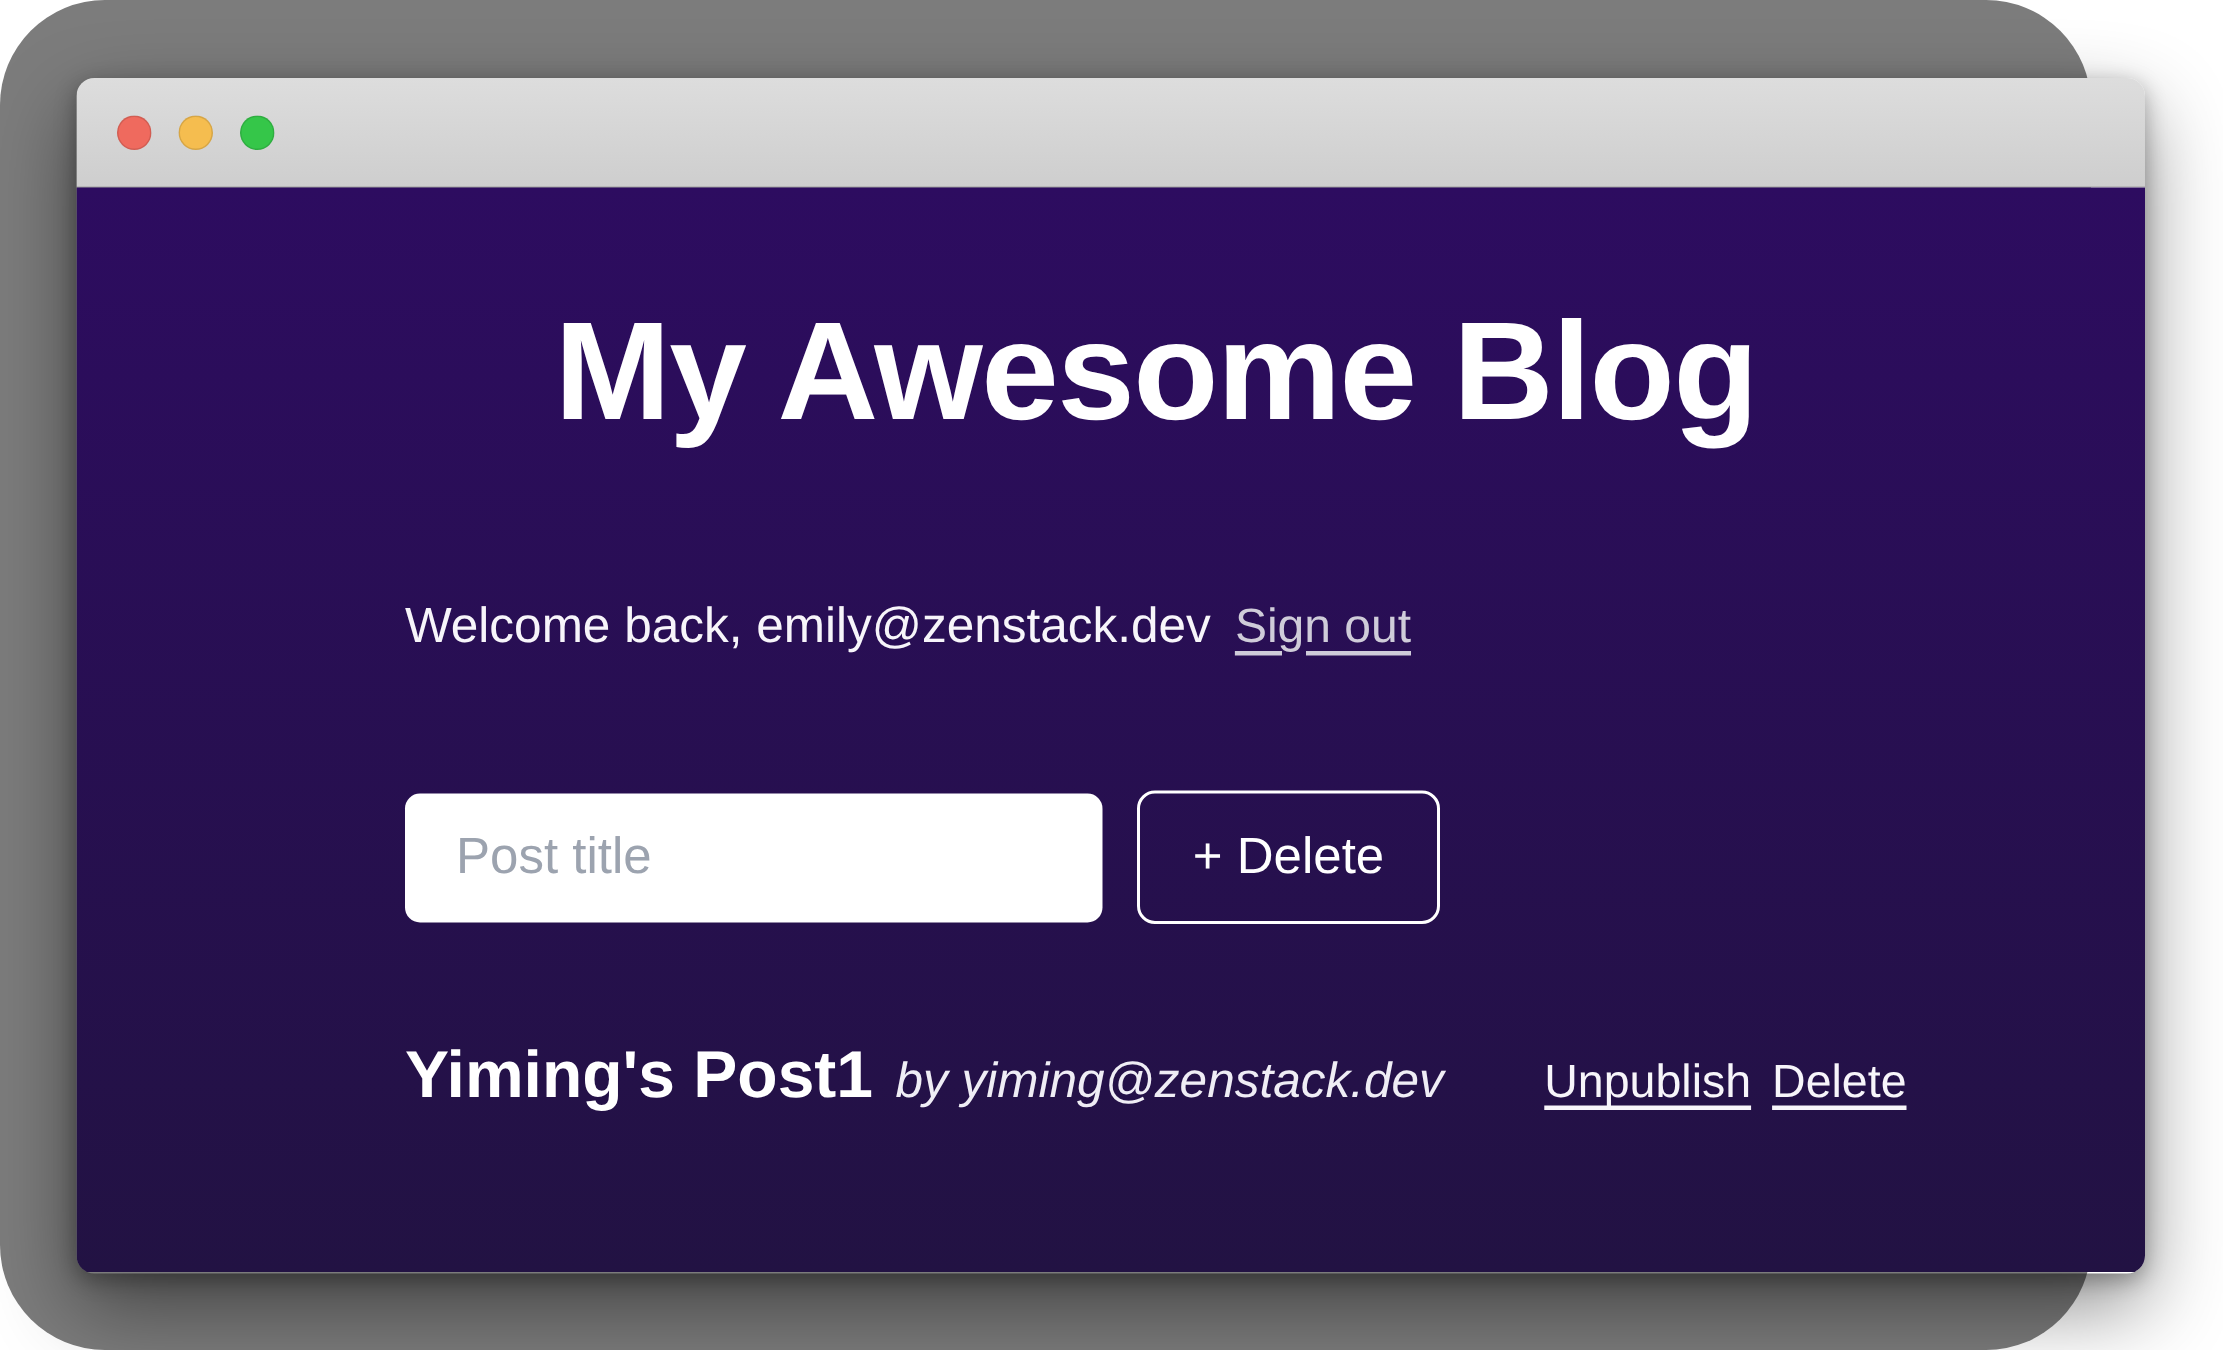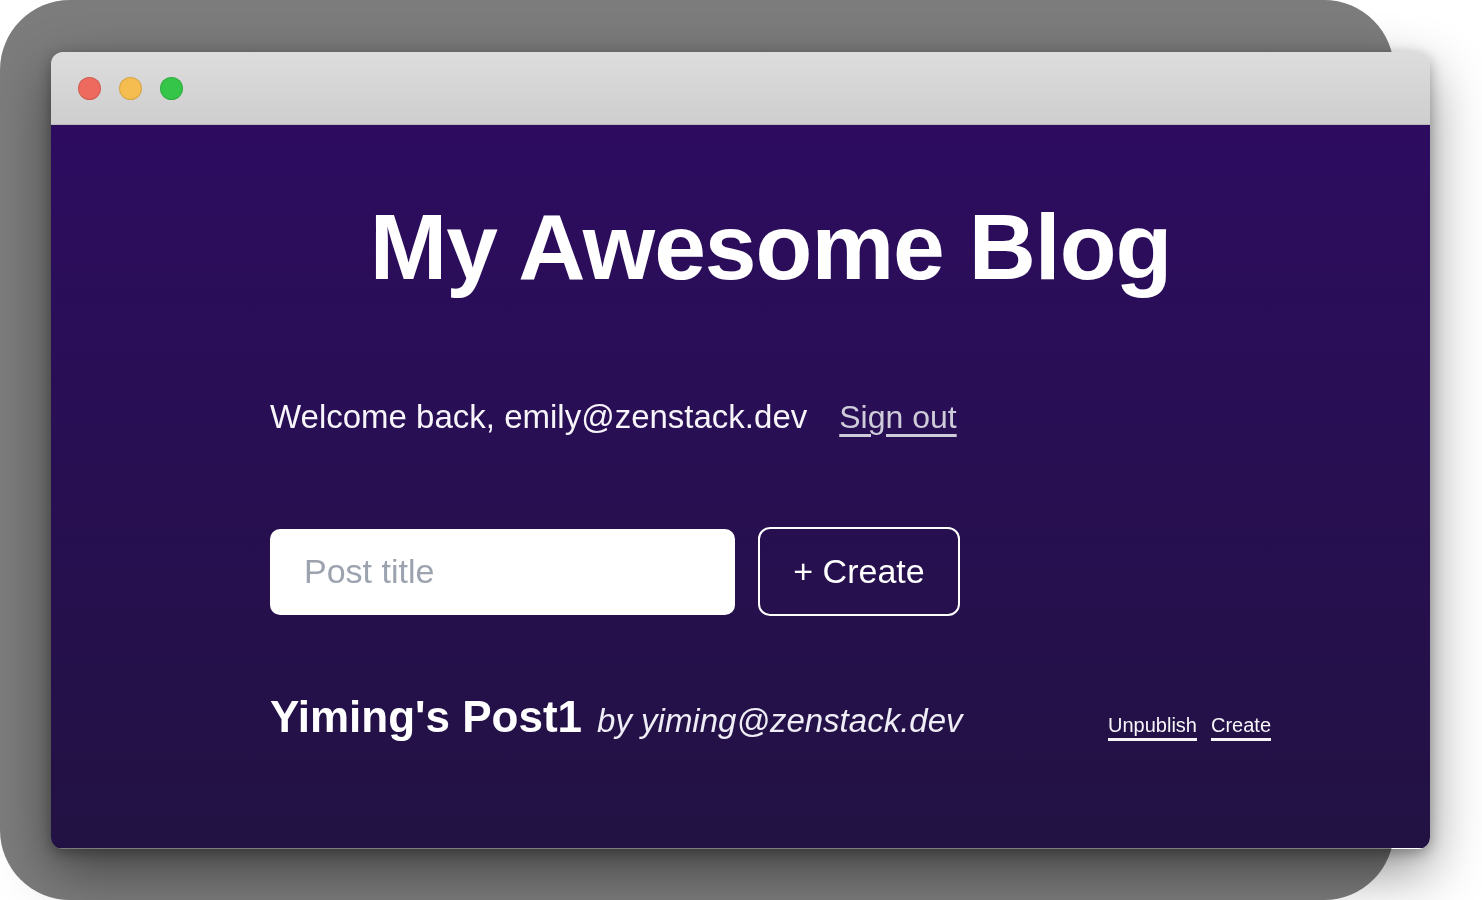--- a/index.html
+++ b/index.html
@@ -55,21 +55,21 @@
     font-weight: 700;
     letter-spacing: -1px;
     text-align: center;
     color: #ffffff;
     white-space: nowrap;
   }
   .welcome-row {
     margin-top: 100px;
     display: flex;
     align-items: baseline;
-    gap: 32px;
+    gap: 16px;
     font-size: 33px;
     line-height: 40px;
     color: #f7f5fa;
   }
   .link {
     text-decoration: underline;
     text-decoration-thickness: 2.5px;
     text-underline-offset: 6px;
     cursor: pointer;
   }
@@ -130,21 +130,21 @@
     font-style: italic;
   }
   .post-actions {
     display: flex;
     align-items: baseline;
     gap: 14px;
     white-space: nowrap;
   }
   .action-link {
     color: #f7f5fa;
-    font-size: 20px;
+    font-size: 31px;
   }
 </style>
 </head>
 <body>
 
 <div class="backdrop">
   <div class="window">
 
     <div class="titlebar">
       <span class="light red"></span>
@@ -157,31 +157,31 @@
 
         <h1 class="blog-title">My Awesome Blog</h1>
 
         <div class="welcome-row">
           <span>Welcome back, emily@zenstack.dev</span>
           <a class="link signout-link">Sign out</a>
         </div>
 
         <div class="composer-row">
           <input class="post-title-input" type="text" placeholder="Post title" style="">
-          <button class="create-button">+ Create</button>
+          <button class="create-button">+ Delete</button>
         </div>
 
         <div class="post-row">
           <div class="post-info">
             <span class="post-title">Yiming's Post1</span>
             <span class="post-author">by yiming@zenstack.dev</span>
           </div>
           <div class="post-actions">
             <a class="link action-link">Unpublish</a>
-            <a class="link action-link">Create</a>
+            <a class="link action-link">Delete</a>
           </div>
         </div>
 
       </div>
     </div>
 
   </div>
 </div>
 
 </body></html>

